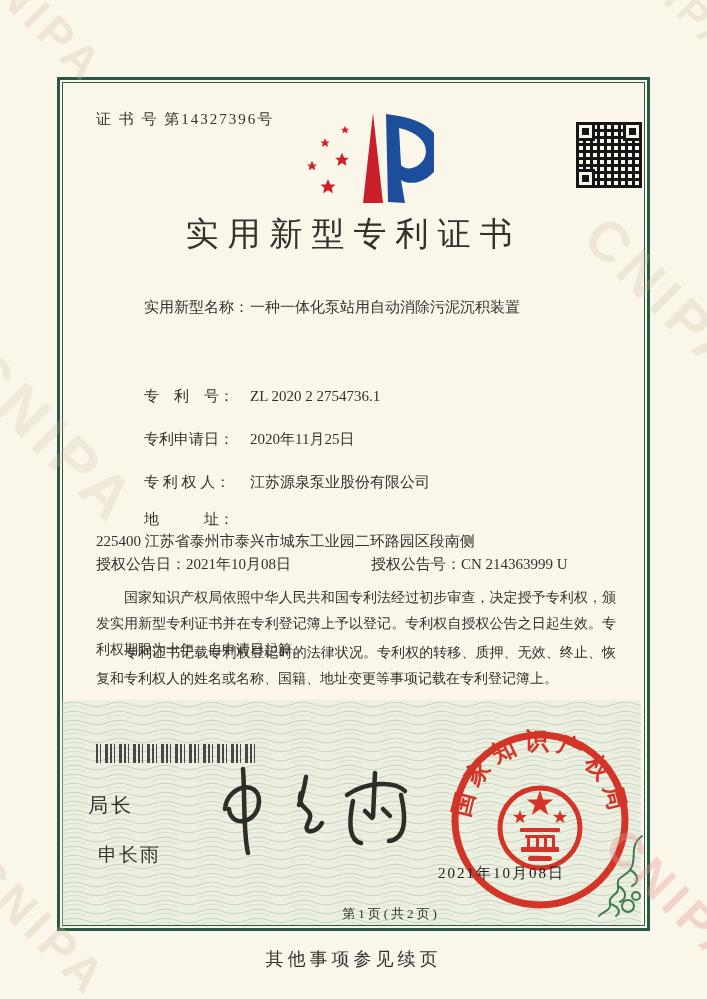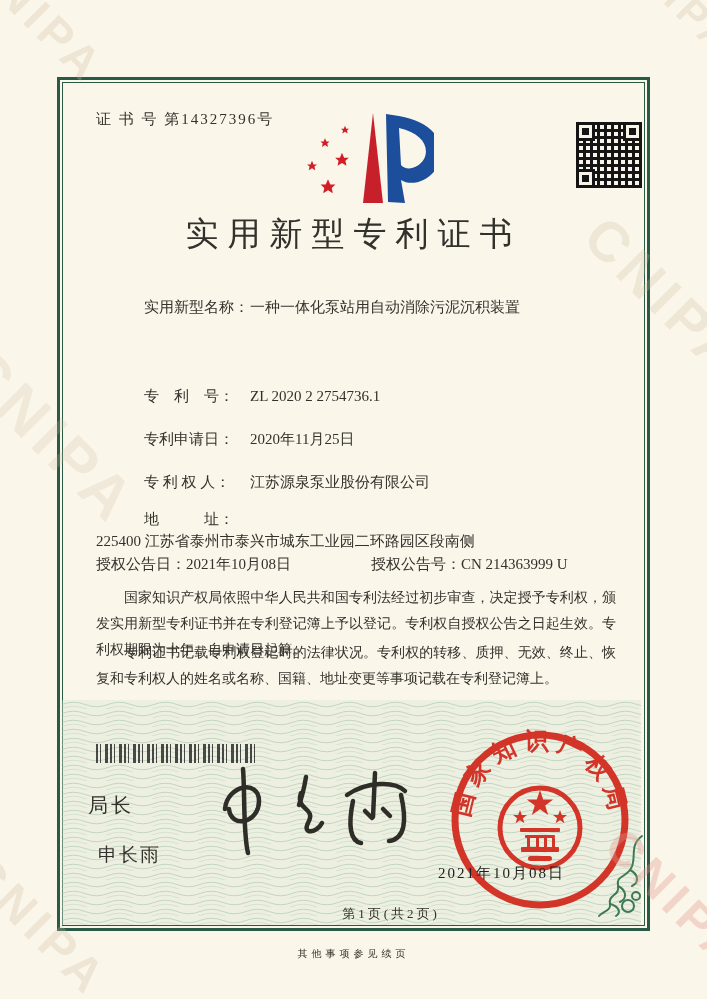--- a/index.html
+++ b/index.html
@@ -116,21 +116,21 @@
     position:absolute;left:438px;top:864px;width:180px;
     font-size:15px;letter-spacing:2px;color:#1f1e1b;z-index:3;
   }
   .ornament{position:absolute;left:594px;top:832px;width:52px;height:88px;z-index:2;}
   .page-info{
     position:absolute;left:57px;top:905px;width:668px;text-align:center;
     font-size:13px;letter-spacing:3px;z-index:2;
   }
   .footer-note{
     position:absolute;left:0;top:947px;width:707px;text-align:center;
-    font-size:10px;letter-spacing:4px;z-index:2;
+    font-size:18px;letter-spacing:4px;z-index:2;
   }
 </style>
 </head>
 <body>
 
 <div class="page">
 
   <span class="wm wm1">CNIPA</span>
   <span class="wm wm2">CNIPA</span>
   <span class="wm wm3">CNIPA</span>

